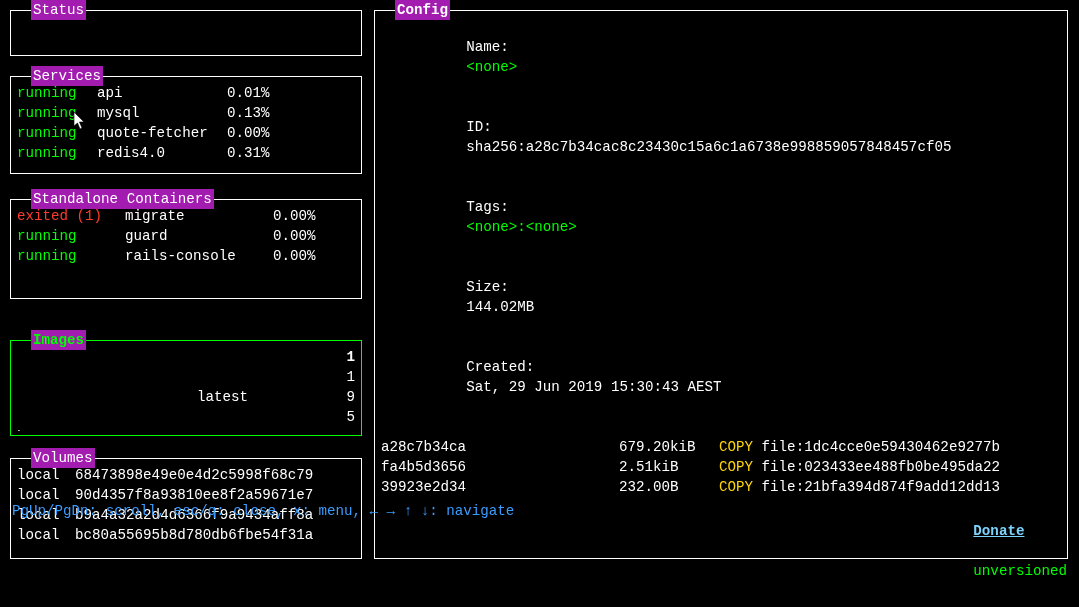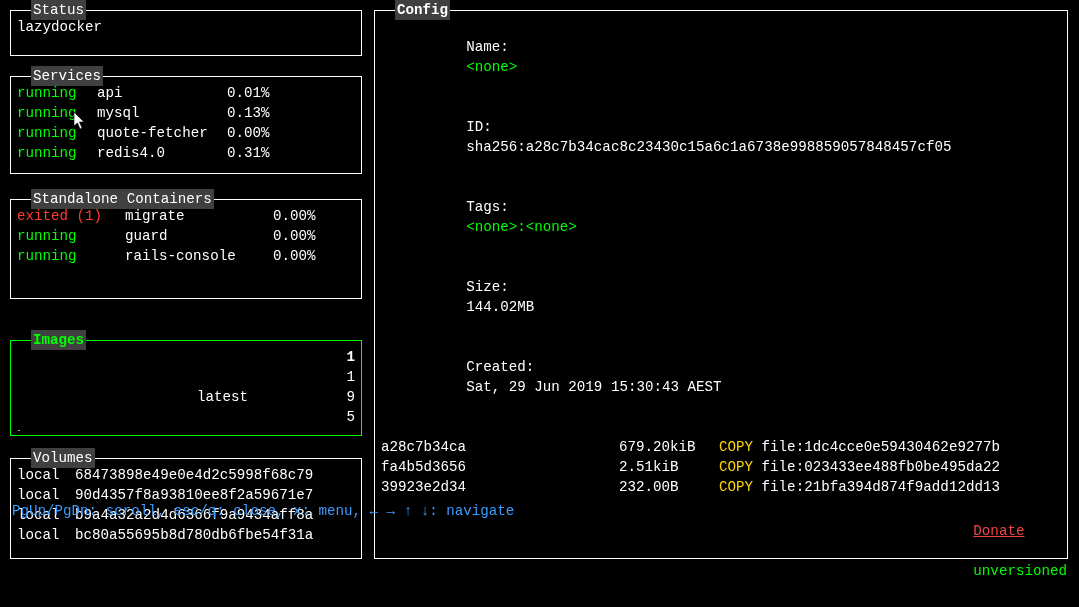--- a/index.html
+++ b/index.html
@@ -15,36 +15,36 @@
   .root { position: relative; width: 100%; height: 100%; }
   .panel {
     position: absolute;
     border: 1px solid #fff;
   }
   .panel.sel { border-color: #00ff00; }
   .panel .title {
     position: absolute;
     top: -11px;
     left: 20px;
-    background: #404040;
+    background: #a21caf;
     padding: 0 2px;
     color: #fff;
     font-family: Liberation Mono, monospace;
   }
   .panel.sel .title { color: #00ff00; font-weight: bold; }
   .panel .inner {
     position: absolute;
     top: 6px; left: 6px; right: 6px; bottom: 4px;
     overflow: hidden;
   }
   .green { color: #00ff00; }
   .red   { color: #ff3b30; }
   .yellow{ color: #ffd60a; text-align: right; }
   .blue  { color: #3b9cff; }
-  .mag   { color: #ef4444; }
+  .mag   { color: #7dd3fc; font-weight: bold; }
   .bold  { font-weight: bold; }
   .row, .line { white-space: pre; }
   .row { display: flex; }
   .cursor {
     position: absolute;
     width: 14px; height: 18px;
     pointer-events: none;
   }
   .footer {
     position: absolute;
@@ -72,23 +72,20 @@
   #config .lay .c-tag { display:inline-block; width: 130px; }
   #config .lay .c-sz  { display:inline-block; width: 100px; }
 </style>
 </head>
 <body>
 
 <div class="root">
 
   <div id="status" class="panel" style="left:10px; top:10px; width:352px; height:46px;">
     <span class="title">Status</span>
-    <div class="inner">
-      <div class="line">lazydocker</div>
-    </div>
   </div>
 
   <div id="services" class="panel" style="left:10px; top:76px; width:352px; height:98px;">
     <span class="title">Services</span>
     <div class="inner" id="services-body">
         <div class="row"><span class="c-state green">running</span><span class="c-name">api</span><span>0.01%</span></div>
         <div class="row"><span class="c-state green">running</span><span class="c-name">mysql</span><span>0.13%</span></div>
         <div class="row"><span class="c-state green">running</span><span class="c-name">quote-fetcher</span><span>0.00%</span></div>
         <div class="row"><span class="c-state green">running</span><span class="c-name">redis4.0</span><span>0.31%</span></div>
       </div>

